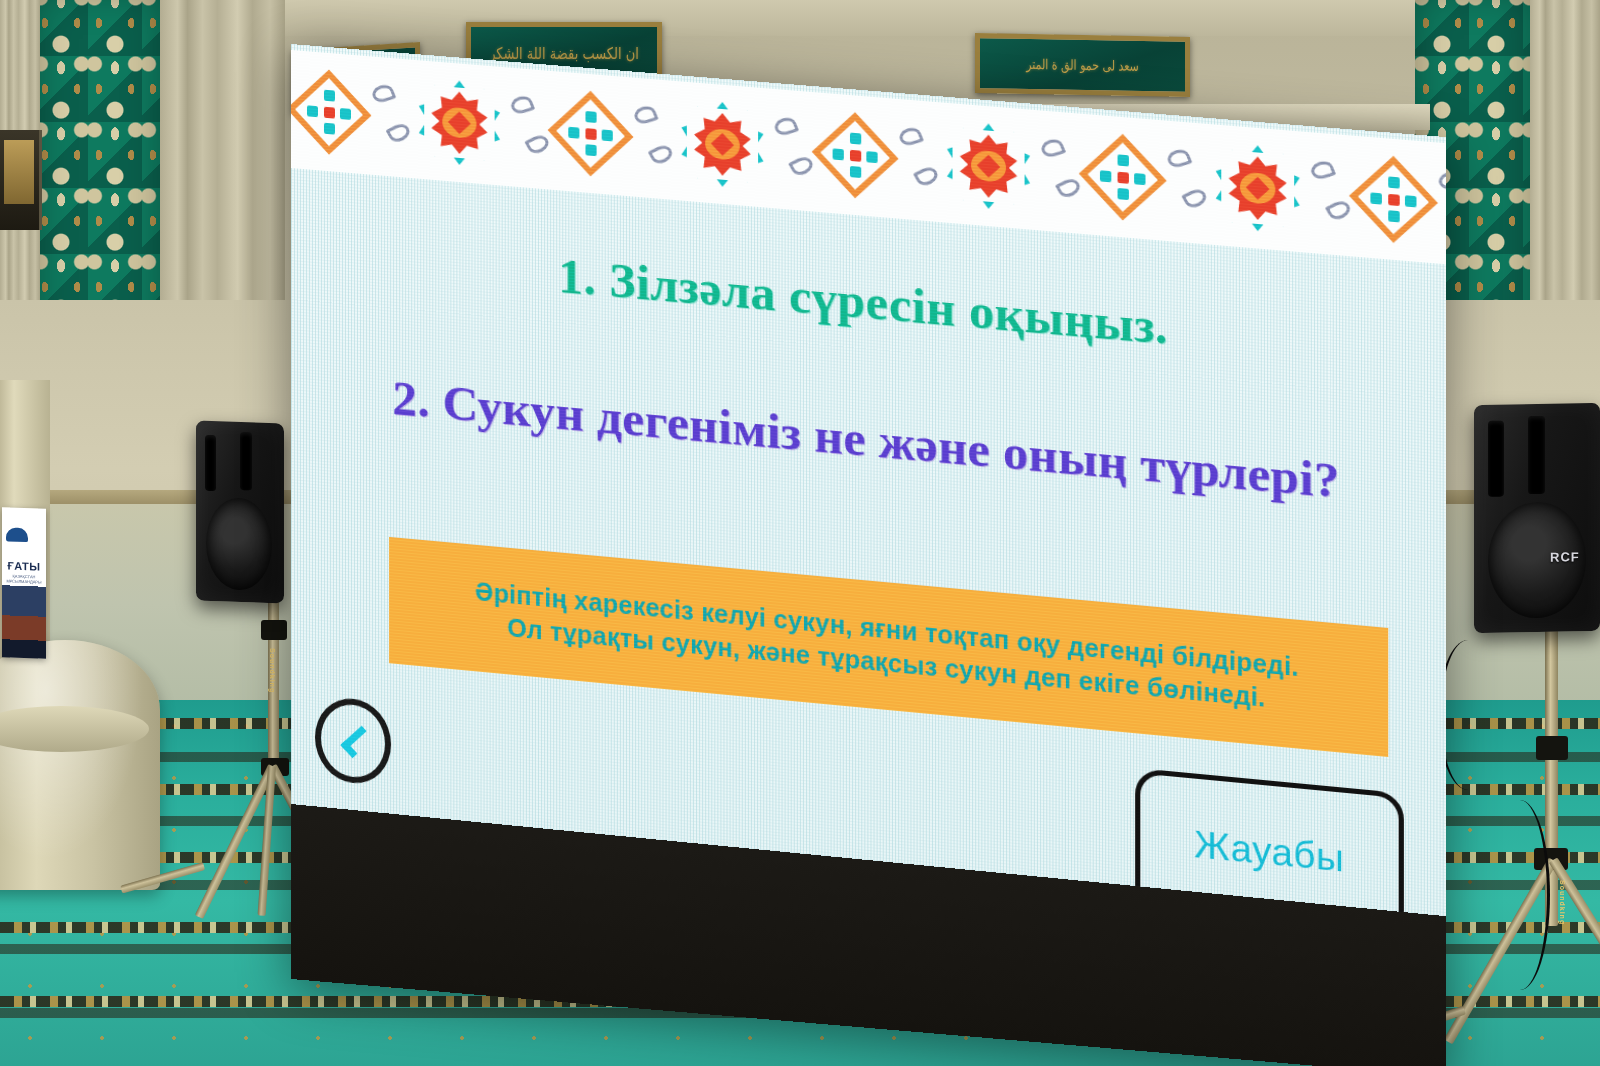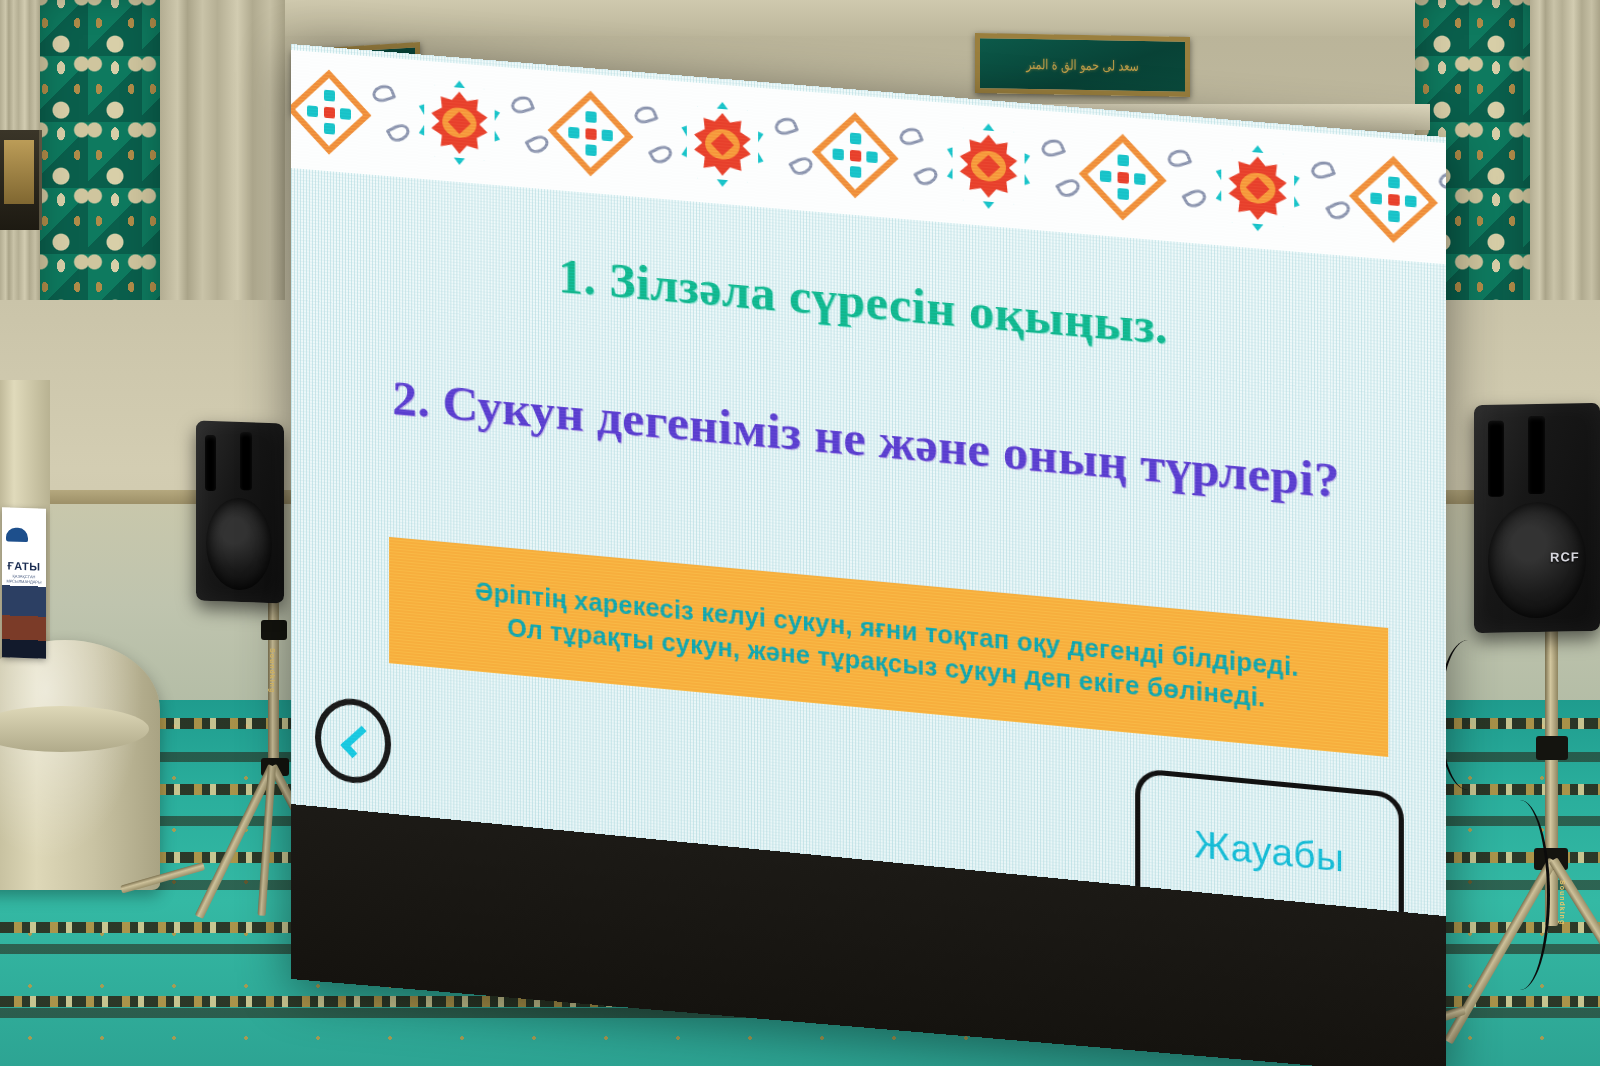--- a/index.html
+++ b/index.html
@@ -358,20 +358,23 @@
   <div class="column c1"></div>
   <div class="column c2"></div>
   <div class="column c3"></div>
 
   <div class="lamp"></div>
   <div class="lamp-glow"></div>
 
   <div class="plaque pl1">
     <span class="calli">ا الكسب بقضق اللة المتر</span>
   </div>
+  <div class="plaque pl2">
+    <span class="calli">ان الكسب بقضة اللة الشكر</span>
+  </div>
   <div class="plaque pl3">
     <span class="calli">سعد لى حمو الق ة المتر</span>
   </div>
 
   <div class="ledge"></div>
   <div class="wall-lower"></div>
   <div class="dado"></div>
   <div class="marble"></div>
 
   <div class="carpet">

